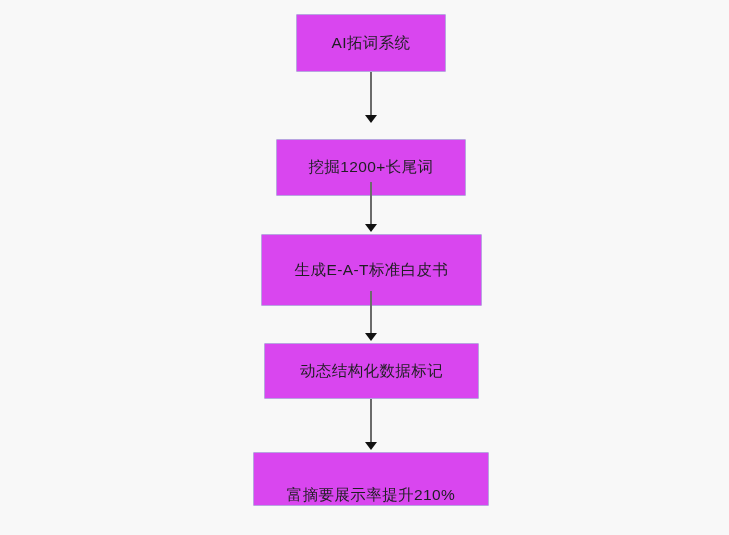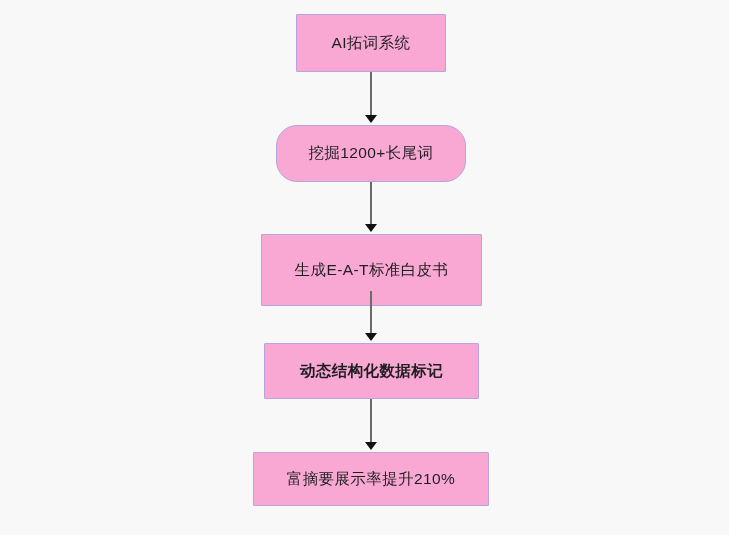--- a/index.html
+++ b/index.html
@@ -14,21 +14,21 @@
     overflow: hidden;
   }
   #flow-canvas {
     position: relative;
     width: 729px;
     height: 535px;
   }
   .node {
     position: absolute;
     box-sizing: border-box;
-    background: #f9a8d4;
+    background: #d946ef;
     border: 1.6px solid #b8a5e0;
     border-radius: 1px;
     display: flex;
     align-items: center;
     justify-content: center;
     color: #1f1f22;
     font-size: 15.5px;
     letter-spacing: 0.4px;
     line-height: 1.2;
     white-space: nowrap;
@@ -56,38 +56,38 @@
 
 <div id="flow-canvas">
 
   <div class="node" style="left:296px; top:14px; width:150px; height:58px;">
     <span class="node-label">AI拓词系统</span>
   </div>
 
   <div class="edge" style="left:370px; top:72px; height:45px;"></div>
   <div class="arrowhead" style="left:365px; top:115px;"></div>
 
-  <div class="node" style="left:276px; top:125px; width:190px; height:57px;border-radius:21px;">
+  <div class="node" style="left:276px; top:139px; width:190px; height:57px;">
     <span class="node-label">挖掘1200+长尾词</span>
   </div>
 
   <div class="edge" style="left:370px; top:182px; height:44px;"></div>
   <div class="arrowhead" style="left:365px; top:224px;"></div>
 
   <div class="node" style="left:261px; top:234px; width:221px; height:72px;">
     <span class="node-label">生成E-A-T标准白皮书</span>
   </div>
 
   <div class="edge" style="left:370px; top:291px; height:44px;"></div>
   <div class="arrowhead" style="left:365px; top:333px;"></div>
 
-  <div class="node" style="left:264px; top:343px; width:215px; height:56px;font-weight:bold;">
+  <div class="node" style="left:264px; top:343px; width:215px; height:56px;">
     <span class="node-label">动态结构化数据标记</span>
   </div>
 
   <div class="edge" style="left:370px; top:399px; height:45px;"></div>
   <div class="arrowhead" style="left:365px; top:442px;"></div>
 
-  <div class="node" style="left:253px; top:452px; width:236px; height:54px;">
+  <div class="node" style="left:253px; top:452px; width:236px; height:54px;align-items:flex-end;">
     <span class="node-label">富摘要展示率提升210%</span>
   </div>
 
 </div>
 
 </body></html>

